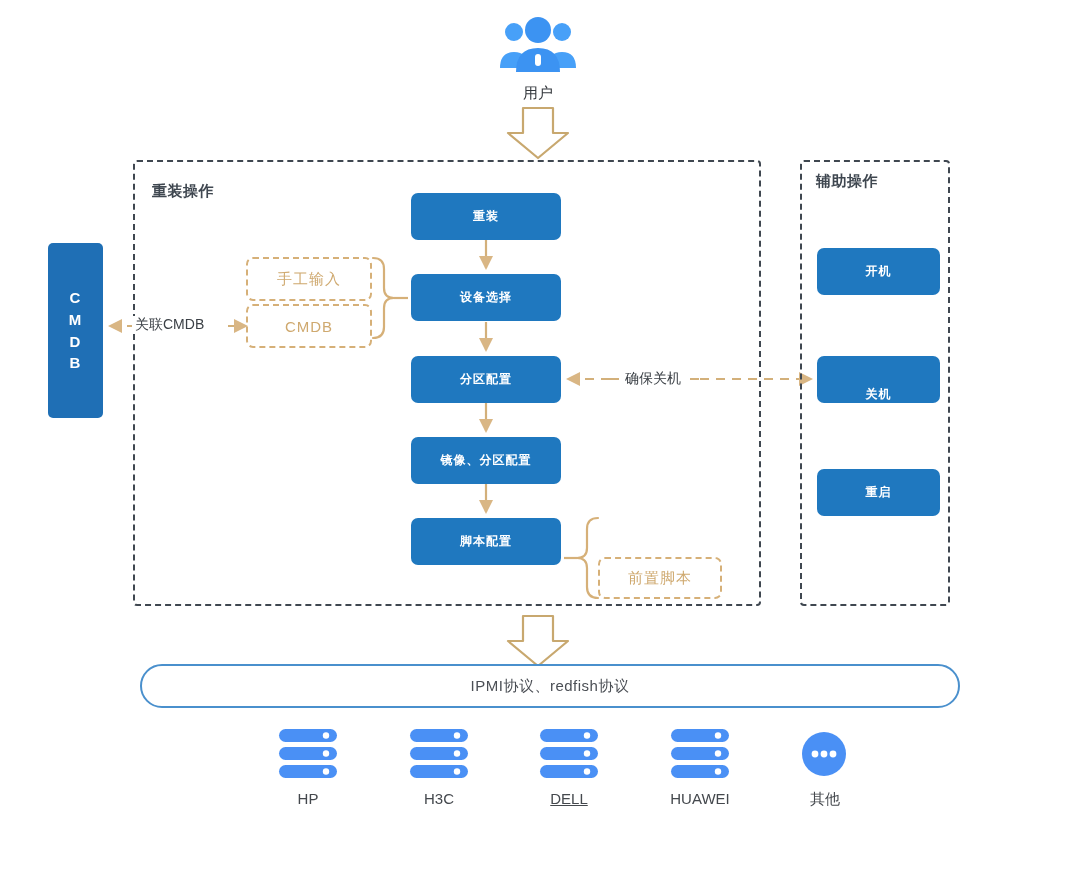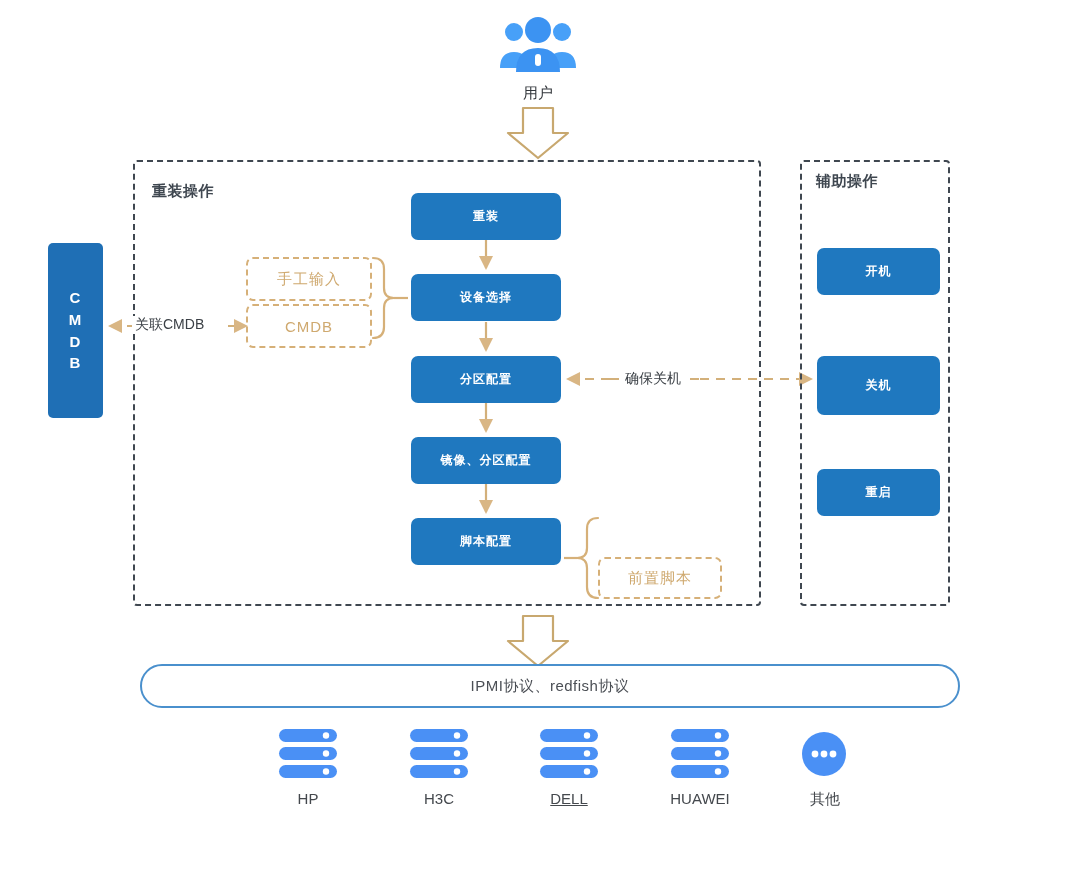--- a/index.html
+++ b/index.html
@@ -142,21 +142,21 @@
 
   <div class="tanbox" style="left:598px;top:557px;width:124px;height:42px;">
     <span>前置脚本</span>
   </div>
 
   <div class="lbl" style="left:622px;top:370px;">确保关机</div>
 
   <div class="bbox" style="left:817px;top:248px;width:123px;height:47px;">
     <span>开机</span>
   </div>
-  <div class="bbox" style="left:817px;top:356px;width:123px;height:59px;">
+  <div class="bbox" style="left:817px;top:356px;width:123px;height:47px;align-items:flex-end;">
     <span>关机</span>
   </div>
   <div class="bbox" style="left:817px;top:469px;width:123px;height:47px;">
     <span>重启</span>
   </div>
 
   <div class="pill" style="left:140px;top:664px;width:820px;height:44px;">
     <span>IPMI协议、redfish协议</span>
   </div>
 

